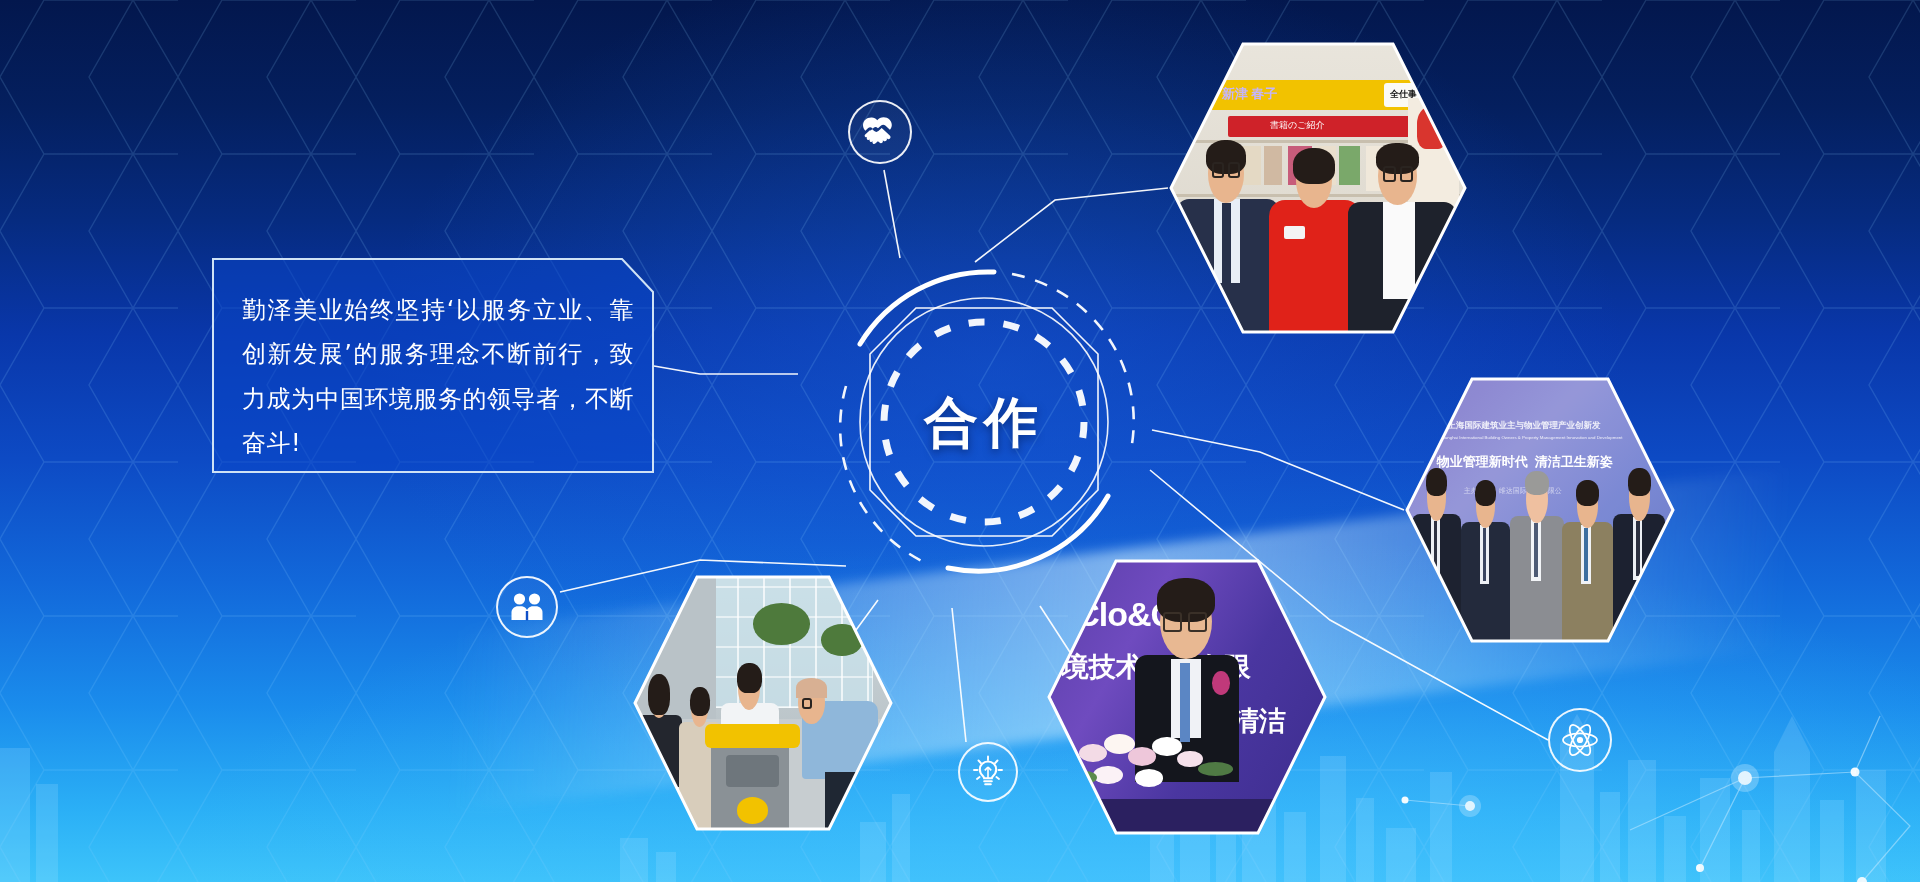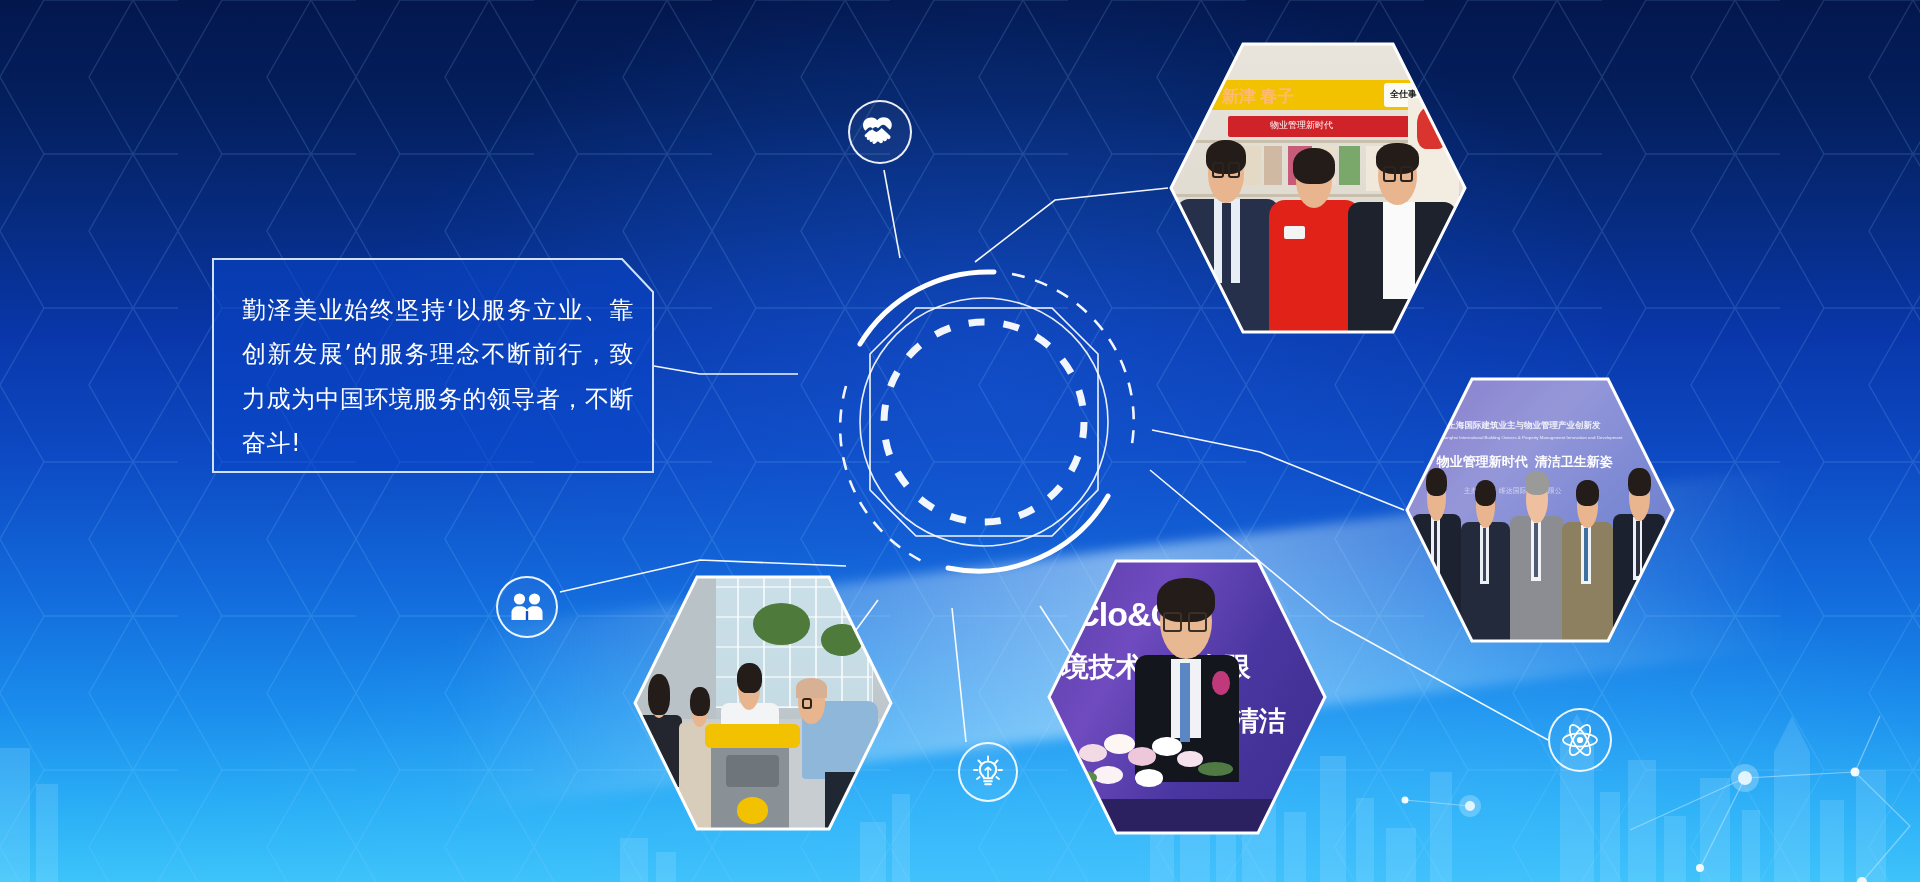--- a/index.html
+++ b/index.html
@@ -256,35 +256,36 @@
       </g>
 
       <circle cx="186" cy="186" r="124" fill="none" stroke="#ffffff" stroke-width="1.6" opacity=".9"></circle>
 
       <circle cx="186" cy="186" r="100" fill="none" stroke="#ffffff" stroke-width="7" stroke-dasharray="16 19" stroke-linecap="butt" opacity=".95"></circle>
       <circle cx="186" cy="186" r="100" fill="#0a3ab5" fill-opacity="0" stroke="#0a3ab5" stroke-width="3" opacity=".0"></circle>
 
       <polygon points="118,72 254,72 300,118 300,254 254,300 118,300 72,254 72,118" fill="none" stroke="#ffffff" stroke-width="1.6" opacity=".95"></polygon>
     </svg>
     <div id="hub-label">
+      <span>合作</span>
     </div>
   </div>
 
   <div class="hex" style="left:1168px; top:38px; width:300px; height:300px;">
     <div class="hex-inner">
       <div class="p1-bg"></div>
 
       <div class="shelf" style="left:0; top:34%; width:100%; height:3px; background:#c8bfae;"></div>
       <div class="shelf" style="left:0; top:52%; width:100%; height:3px; background:#c8bfae;"></div>
       <div class="sign-y" style="left:14%; top:14%; width:74%; height:10%; border-radius:3px;"></div>
-      <div style="position:absolute; left:18%; top:15.5%; color:#fdba74; font-size:17px; font-weight:700;font-family:Liberation Serif, serif;">新津 春子</div>
+      <div style="position:absolute; left:18%; top:15.5%; color:#c4b5fd; font-size:13px; font-weight:700;font-family:Liberation Serif, serif;">新津 春子</div>
       <div class="sign-w" style="left:72%; top:15%; width:16%; height:8%; border-radius:3px;"></div>
       <div style="position:absolute; left:74%; top:16.5%; color:#111; font-size:9px; font-weight:700;">全仕事</div>
       <div class="sign-r" style="left:20%; top:26%; width:62%; height:7%; border-radius:2px;"></div>
-      <div style="position:absolute; left:34%; top:27%; color:#fff; font-size:9px;">物业管理新时代</div>
+      <div style="position:absolute; left:34%; top:27%; color:#fff; font-size:9px;">書籍のご紹介</div>
 
       <div style="position:absolute; left:24%; top:36%; width:7%; height:13%; background:#e4d9c4;"></div>
       <div style="position:absolute; left:32%; top:36%; width:6%; height:13%; background:#d0b9a2;"></div>
       <div style="position:absolute; left:40%; top:36%; width:8%; height:13%; background:#c75c7a;"></div>
       <div style="position:absolute; left:49%; top:36%; width:7%; height:13%; background:#eadfcd;"></div>
       <div style="position:absolute; left:57%; top:36%; width:7%; height:13%; background:#7aa86a;"></div>
       <div style="position:absolute; left:66%; top:36%; width:10%; height:15%; background:#f0e8da;"></div>
 
       <div style="position:absolute; left:80%; top:20%; width:17%; height:40%; background:#f3ece0;"></div>
       <div style="position:absolute; left:83%; top:23%; width:10%; height:14%; background:#d9352e; border-radius:40% 40% 30% 30%;"></div>

